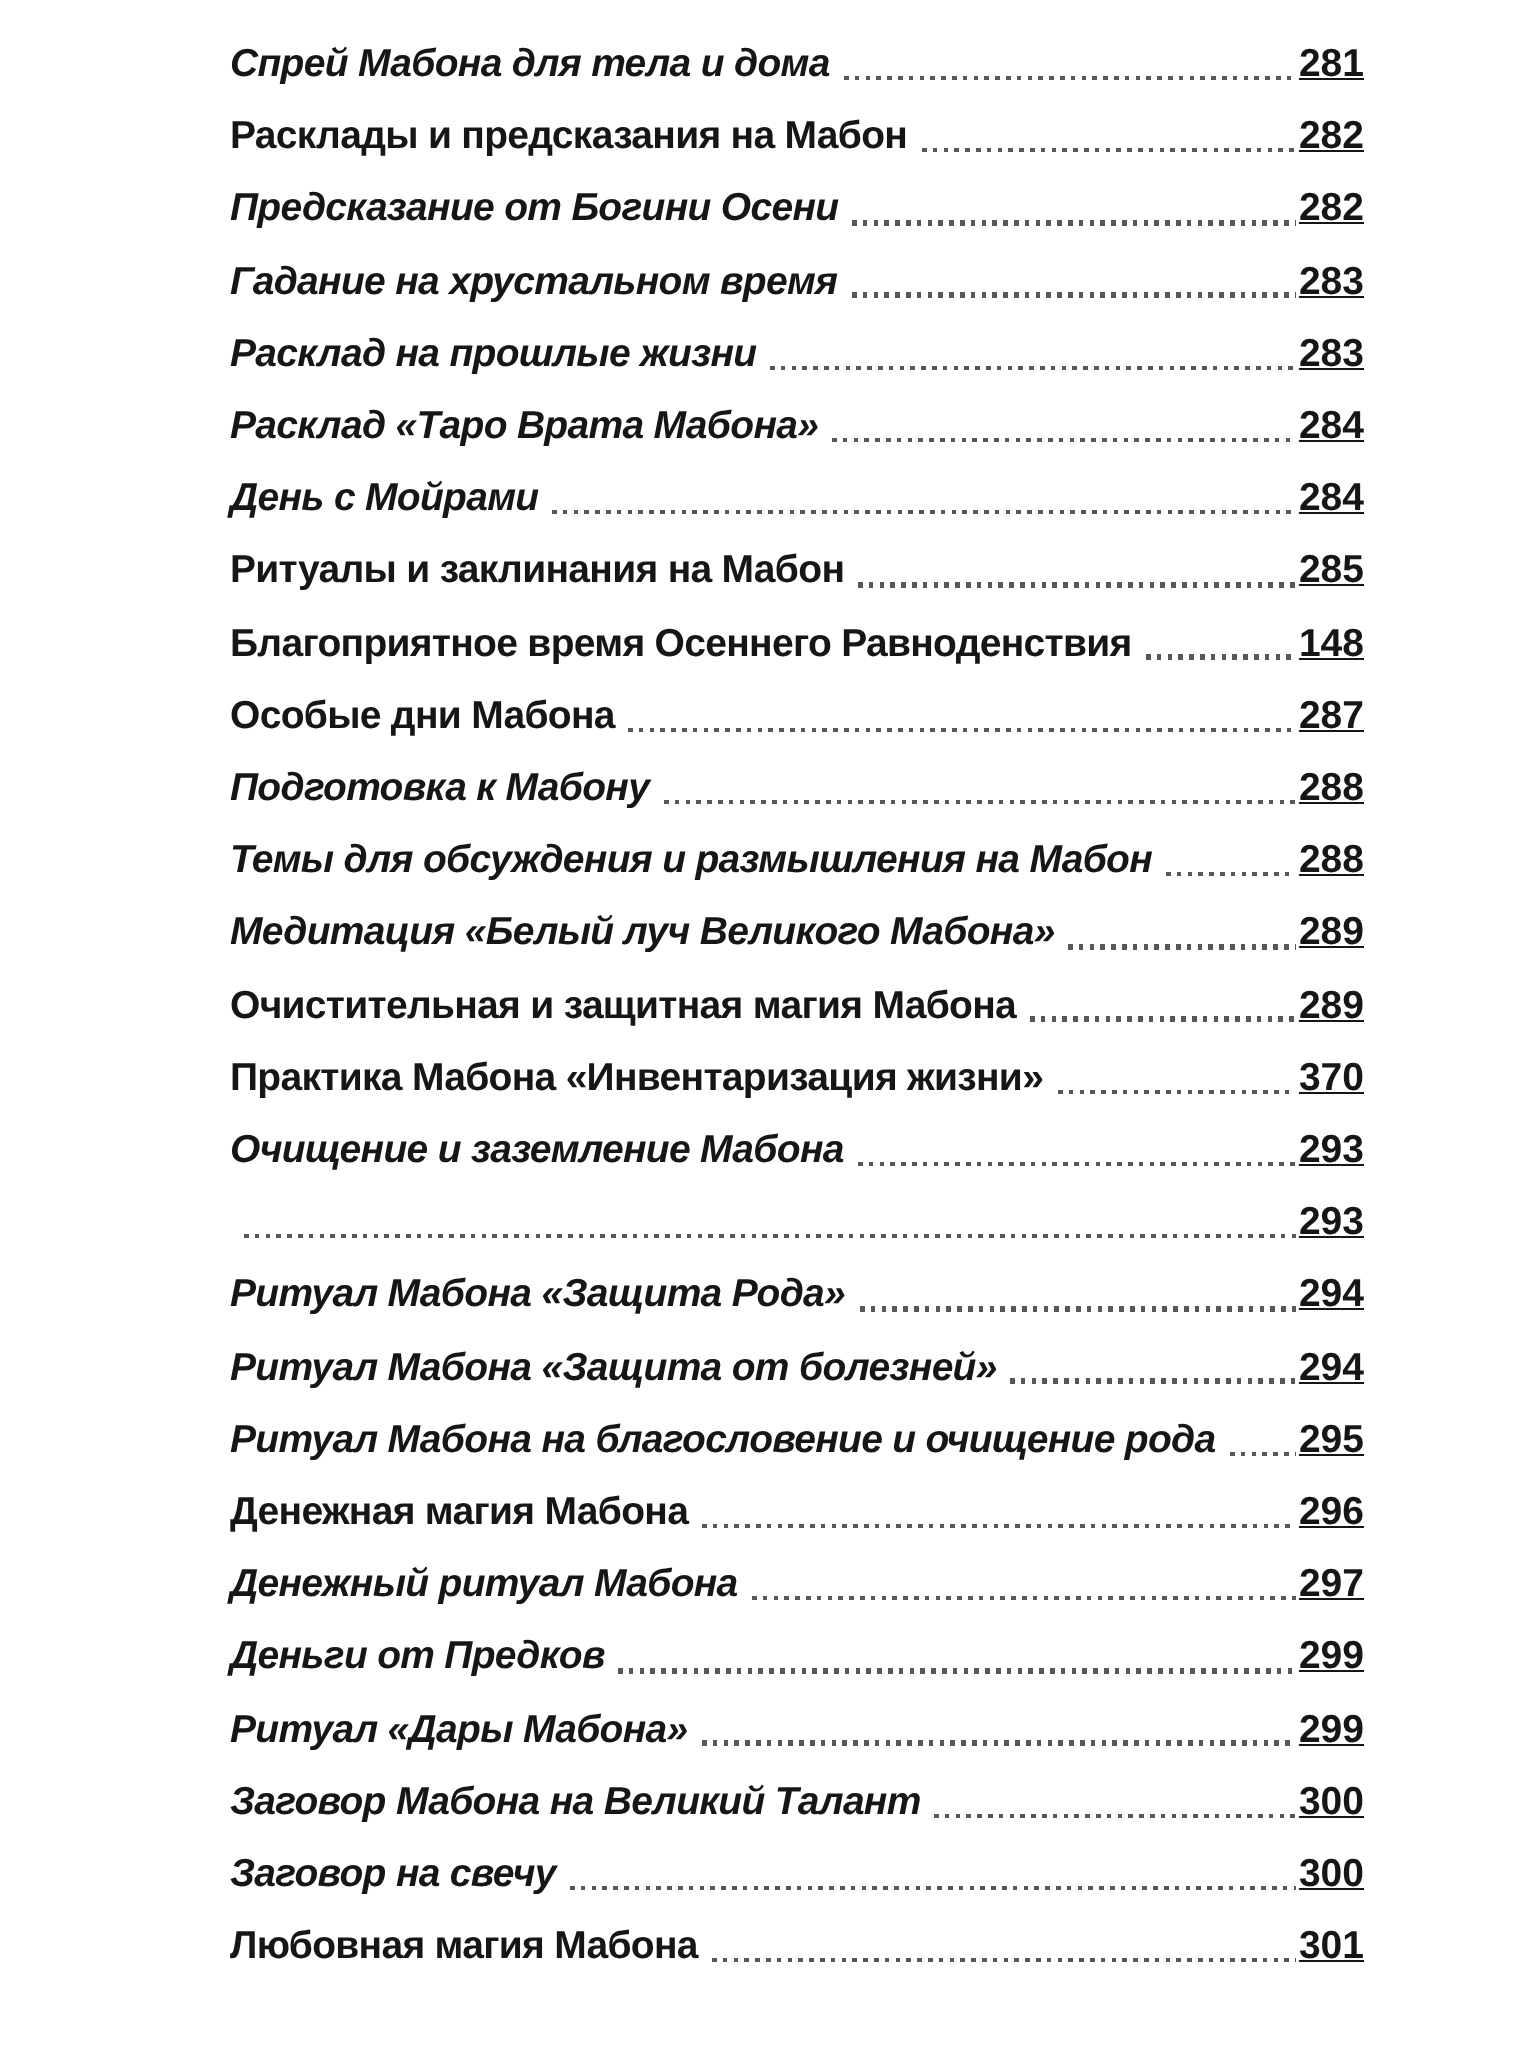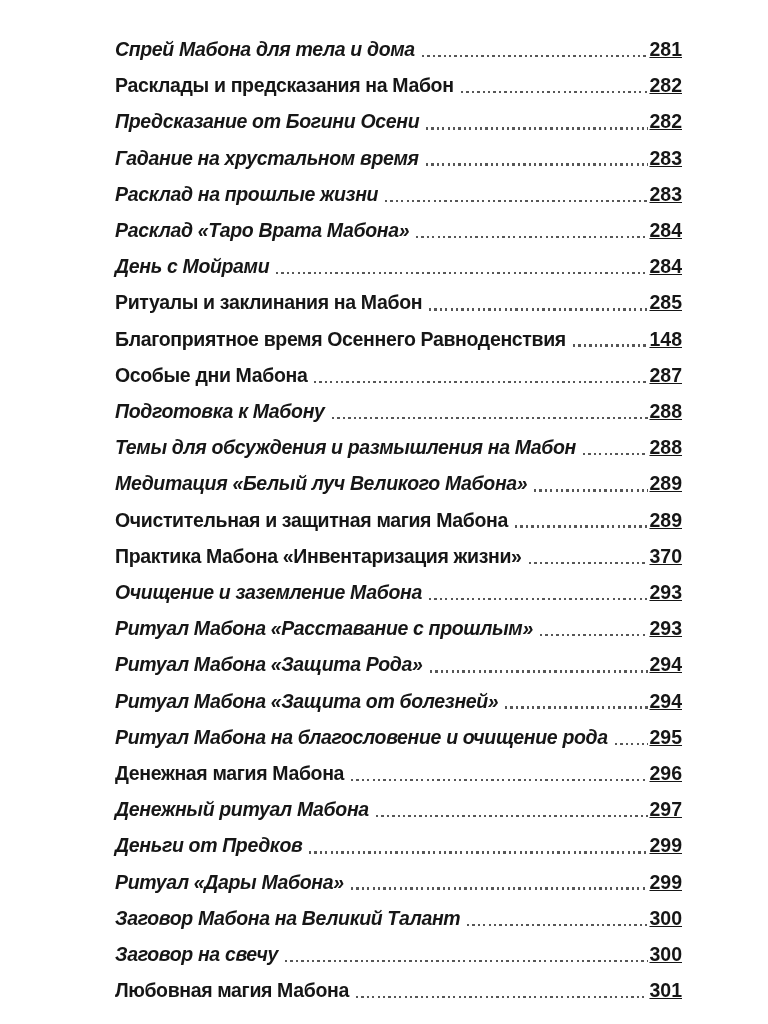--- a/index.html
+++ b/index.html
@@ -8,21 +8,21 @@
     width: 768px;
     height: 1024px;
     background: #ffffff;
     box-sizing: border-box;
     padding: 14px 86px 0 115px;
     overflow: hidden;
     font-family: "Liberation Sans", "DejaVu Sans", sans-serif;
     font-weight: 700;
     color: #161616;
   }
-  .toc { display: block; margin-top: 17px; }
+  .toc { display: block; }
   .row {
     display: flex;
     align-items: stretch;
     line-height: 36.2px;
     font-size: 19.5px;
     letter-spacing: -0.35px;
     white-space: nowrap;
   }
   .row .title { flex: 0 0 auto; }
   .row.italic .title { font-style: italic; }
@@ -115,21 +115,20 @@
     <span class="title">Практика Мабона «Инвентаризация жизни»</span>
     <span class="leader"></span>
     <span class="page-num">370</span>
   </div>
       <div class="row italic">
     <span class="title">Очищение и заземление Мабона</span>
     <span class="leader"></span>
     <span class="page-num">293</span>
   </div>
       <div class="row italic">
-    <span class="title">Ритуал Мабона «Расставание с прошлым»</span>
     <span class="leader"></span>
     <span class="page-num">293</span>
   </div>
       <div class="row italic">
     <span class="title">Ритуал Мабона «Защита Рода»</span>
     <span class="leader"></span>
     <span class="page-num">294</span>
   </div>
       <div class="row italic">
     <span class="title">Ритуал Мабона «Защита от болезней»</span>

